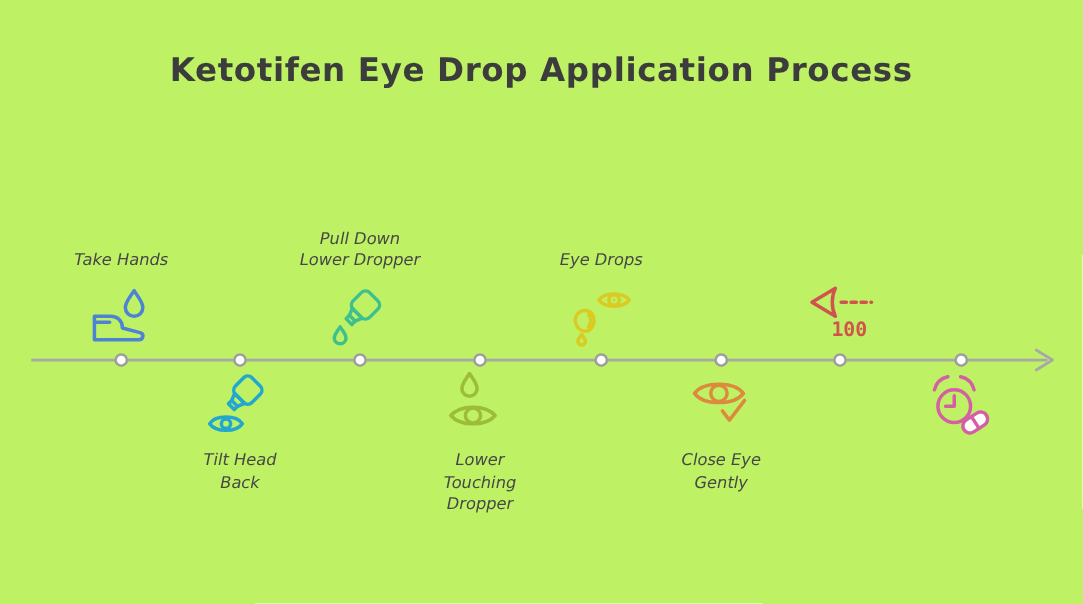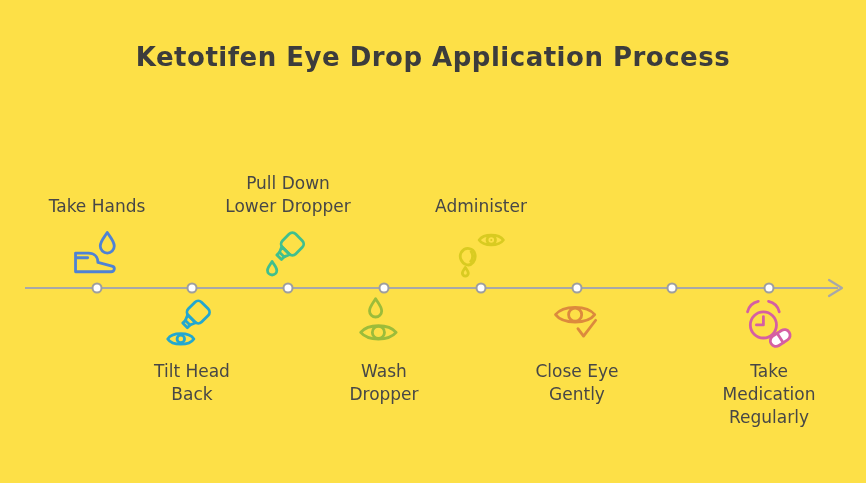--- a/index.html
+++ b/index.html
@@ -1,34 +1,34 @@
 <!DOCTYPE html>
 <html><head>
 <meta charset="utf-8">
 <style>
   html,body { margin:0; padding:0; background:#ffffff; }
   .canvas {
     position:relative; width:866px; height:483px; overflow:hidden;
-    background:#fde047;
+    background:#bef264;
     font-family:"DejaVu Sans","Liberation Sans",sans-serif;
   }
   .title {
     position:absolute; top:42px; left:0; width:100%;
     text-align:center; font-size:26px; font-weight:bold;
     color:#3c3c3c; letter-spacing:0.5px;
   }
   .axis { position:absolute; left:0; top:0; width:866px; height:483px; }
   .step {
     position:absolute; width:160px;
     display:flex; flex-direction:column; align-items:center;
   }
   .step.above { bottom:201px; }
   .step.below { top:296px; }
   .step-label {
-    font-size:17px; line-height:1.35; color:#474747; text-align:center;
+    font-size:13px; line-height:1.35; color:#474747; text-align:center;font-style:italic;
   }
   .step.above .step-label { margin-bottom:8px; }
   .step.below .step-label { margin-top:8px; }
   .step-label span { display:block; }
   .step-icon { width:56px; height:56px; }
   .step-icon svg { width:56px; height:56px; display:block; }
 </style>
 </head>
 <body>
 
@@ -99,27 +99,28 @@
       </div>
       <div class="step below" style="left: 304px;">
         <div class="step-icon" style="color: rgb(156, 188, 58);">
           <svg viewBox="0 0 60 60" fill="none" stroke="currentColor" stroke-width="3" stroke-linecap="round" stroke-linejoin="round">
             <path d="M21 3 C18 8 14.5 11.5 14.5 16 A6.5 6.5 0 0 0 27.5 16 C27.5 11.5 24 8 21 3 Z"></path>
             <path d="M5 39 C13 29.5 35 29.5 43 39 C35 48.5 13 48.5 5 39 Z"></path>
             <circle cx="24" cy="39" r="6.5"></circle>
           </svg>
         </div>
         <div class="step-label">
-          <span>Wash</span>
+          <span>Lower</span>
+          <span>Touching</span>
           <span>Dropper</span>
         </div>
       </div>
       <div class="step above" style="left: 401px;">
         <div class="step-label">
-          <span>Administer</span>
+          <span>Eye Drops</span>
         </div>
         <div class="step-icon" style="color: rgb(217, 203, 33);">
           <svg viewBox="0 0 60 60" fill="none" stroke="currentColor" stroke-width="3" stroke-linecap="round" stroke-linejoin="round">
             <path d="M28 15 C33 8 49 8 54 15 C49 22 33 22 28 15 Z"></path>
             <circle cx="41" cy="15" r="4.5"></circle>
             <circle cx="41" cy="15" r="1.1" fill="currentColor" stroke="none"></circle>
             <path d="M9 28 C13 22 22 23 23.5 30 C25 37 20 43 14.5 41.5 C9 40 6 33 9 28 Z"></path>
             <path d="M19.5 27.5 C21.5 31 21.5 35 19 38"></path>
             <path d="M13.2 44.5 C11.6 47 10 48.6 10 50.4 A3.2 3.2 0 0 0 16.4 50.4 C16.4 48.6 14.8 47 13.2 44.5 Z"></path>
           </svg>
@@ -132,34 +133,36 @@
             <circle cx="28" cy="20" r="7"></circle>
             <path d="M31 35 L37 43 L50 26"></path>
           </svg>
         </div>
         <div class="step-label">
           <span>Close Eye</span>
           <span>Gently</span>
         </div>
       </div>
       <div class="step above" style="left: 592px;">
+        <div class="step-icon" style="color: rgb(208, 83, 78);">
+          <svg viewBox="0 0 60 60" fill="none" stroke="currentColor" stroke-width="3" stroke-linecap="round" stroke-linejoin="round">
+            <path d="M6 17 L26 5 C22.5 12 22.5 22 26 29 Z"></path>
+            <line x1="31" y1="17" x2="57" y2="17" stroke-dasharray="4.5 4"></line>
+            <text x="38" y="46" text-anchor="middle" fill="currentColor" stroke="none" font-family="DejaVu Sans Mono, Liberation Mono, monospace" font-size="17" font-weight="bold">100</text>
+          </svg>
+        </div>
       </div>
       <div class="step below" style="left: 689px;">
         <div class="step-icon" style="color: rgb(213, 95, 163);">
           <svg viewBox="0 0 60 60" fill="none" stroke="currentColor" stroke-width="3" stroke-linecap="round" stroke-linejoin="round">
             <path d="M7 17 C8.5 11 13 7 18.5 5.8"></path>
             <path d="M29.5 5.8 C35 7 39.5 11 41 17"></path>
             <circle cx="24" cy="31" r="14"></circle>
             <path d="M24 22 L24 31 L16.5 31"></path>
             <g transform="translate(42,45) rotate(-33)">
               <rect x="-11.5" y="-6" width="23" height="12" rx="6" fill="#ffffff"></rect>
               <line x1="0" y1="-6" x2="0" y2="6"></line>
             </g>
           </svg>
         </div>
-        <div class="step-label">
-          <span>Take</span>
-          <span>Medication</span>
-          <span>Regularly</span>
-        </div>
       </div>
     </div>
 </div>
 
 </body></html>

